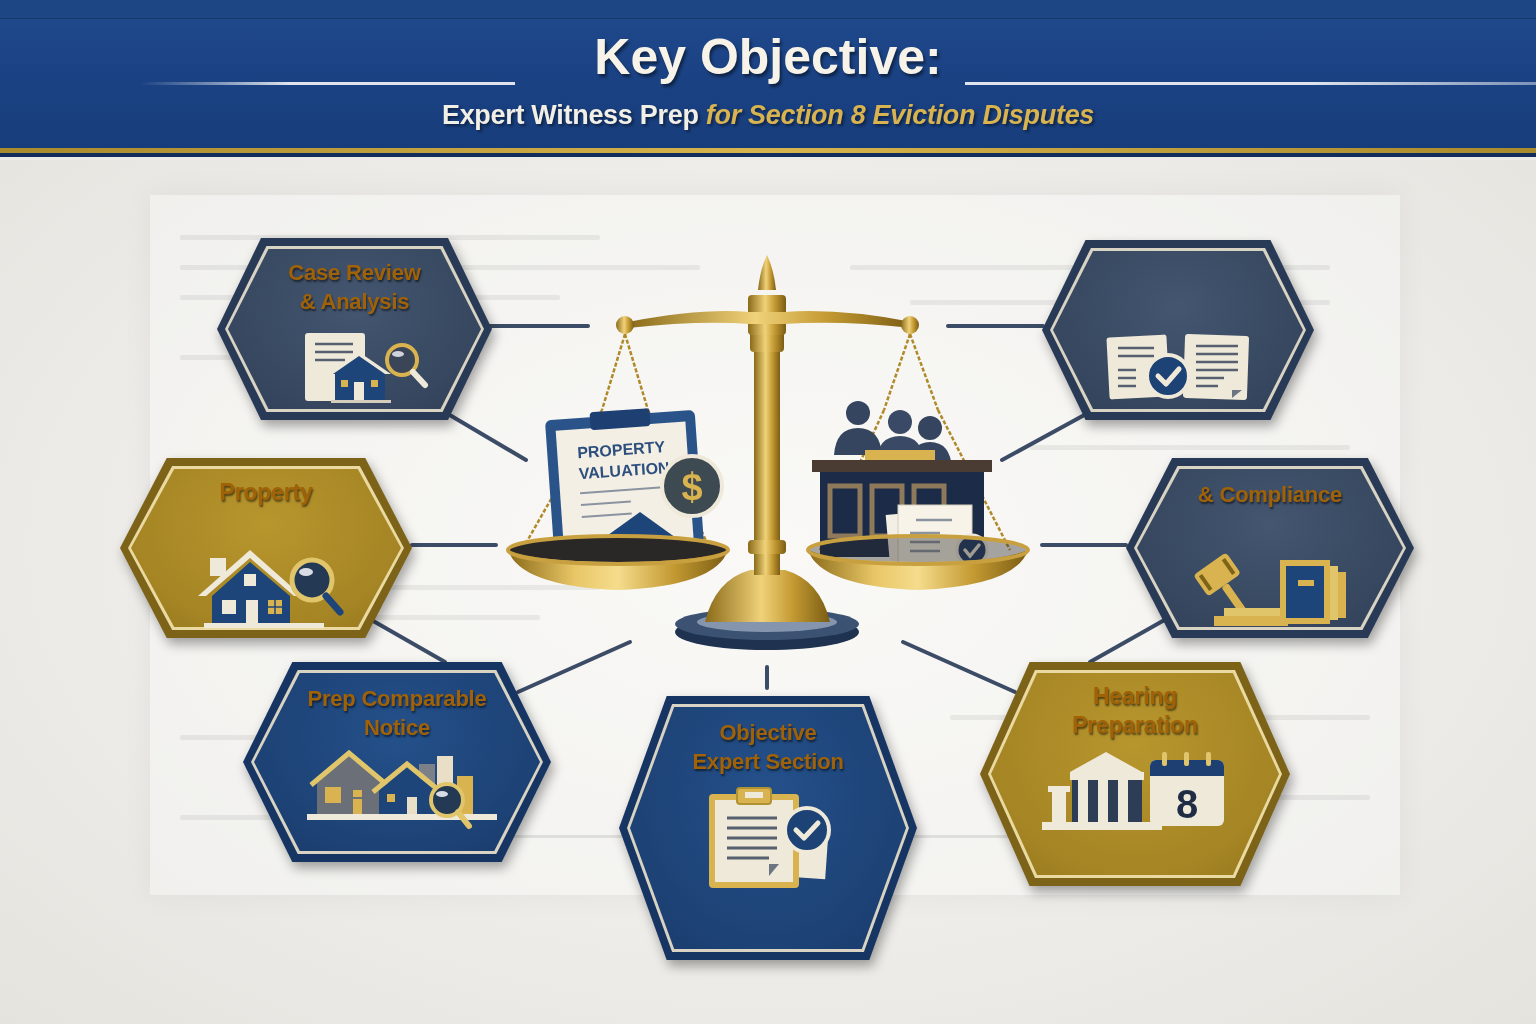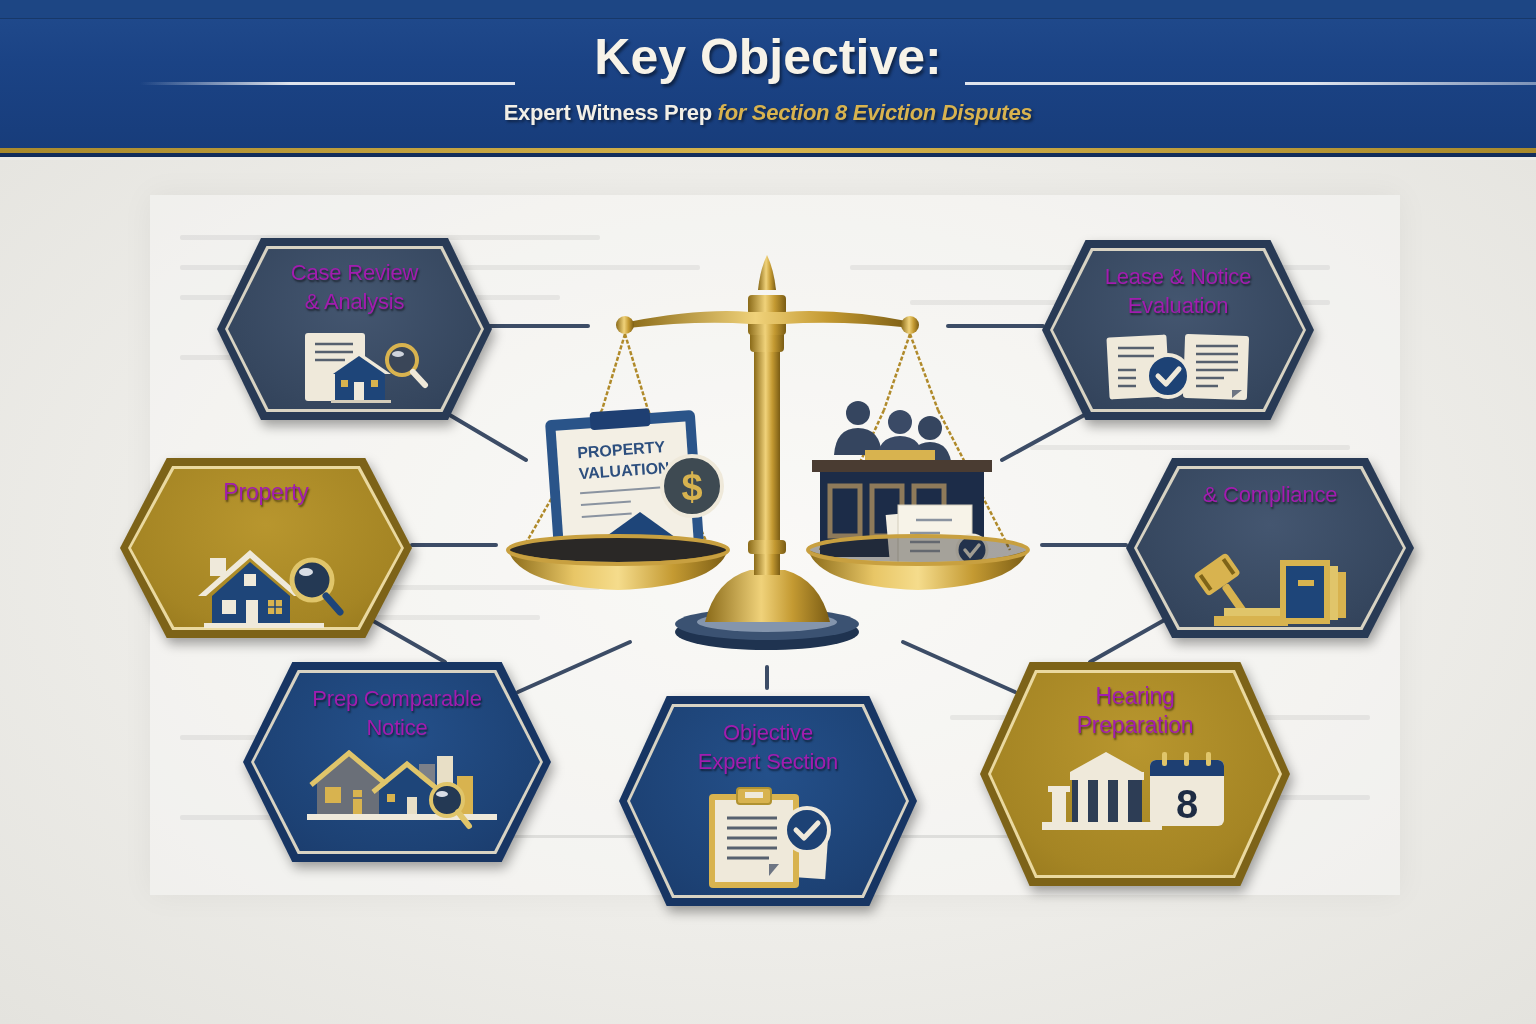--- a/index.html
+++ b/index.html
@@ -42,21 +42,21 @@
     background: linear-gradient(90deg, rgba(220,225,235,0), #dfe4ee 40%, #dfe4ee);
   }
   .title-rule.right { background: linear-gradient(90deg, #dfe4ee, #dfe4ee 60%, rgba(220,225,235,0.5)); }
   .title {
     position: absolute; left: 0; width: 1536px; top: 28px; text-align: center;
     font-size: 50px; font-weight: bold; color: #f7f3e8;
     text-shadow: 2px 3px 3px rgba(0,0,0,0.45);
   }
   .subtitle {
     position: absolute; left: 0; width: 1536px; top: 100px; text-align: center;
-    font-size: 22px; font-weight: bold; color: #f2efe6;
+    font-size: 27px; font-weight: bold; color: #f2efe6;
     text-shadow: 2px 2px 3px rgba(0,0,0,0.45);
     letter-spacing: -0.3px;
   }
   .subtitle .accent { color: #d8b34f; font-style: italic; }
 
   
   svg.connectors { position: absolute; left: 0; top: 0; width: 1536px; height: 1024px; }
 
   
   .hex {
@@ -79,21 +79,21 @@
   .hex.slate .outer { background: #283a55; }
   .hex.slate .inner { background: radial-gradient(ellipse at 50% 35%, #445670, #36475f 70%, #2f3f57); }
   .hex.navy .outer { background: #173563; }
   .hex.navy .inner { background: radial-gradient(ellipse at 50% 35%, #24508a, #1d4275 70%, #1a3a6a); }
   .hex.gold .outer { background: #7d6318; }
   .hex.gold .rim { background: #ead9a0; }
   .hex.gold .inner { background: radial-gradient(ellipse at 50% 35%, #b8962e, #a58524 70%, #94761c); }
 
   .hex .label {
     position: absolute; left: 0; right: 0; text-align: center;
-    font-weight: normal; color: #a21caf; font-size: 22px; line-height: 29px;
+    font-weight: bold; color: #a16207; font-size: 22px; line-height: 29px;
     text-shadow: 1px 2px 2px rgba(0,0,0,0.55);
     letter-spacing: -0.2px;
   }
   .hex .icon { position: absolute; }
 
   
   .scale { position: absolute; left: 500px; top: 250px; width: 540px; height: 410px; }
 </style>
 </head>
 <body>
@@ -171,24 +171,20 @@
     <circle cx="107" cy="30" r="15" fill="#3a4658" stroke="#d8b34f" stroke-width="4"></circle>
     <ellipse cx="103" cy="24" rx="6" ry="3" fill="#cfd4dc"></ellipse>
     <line x1="118" y1="42" x2="130" y2="55" stroke="#efe9da" stroke-width="6" stroke-linecap="round"></line>
   </svg>
 </div>
 
 <div class="hex slate" style="left:1042px;top:240px;width:272px;height:180px">
   <div class="outer"></div>
     <div class="rim"></div>
     <div class="inner"></div>
-  <div class="label" style="top:22px">
-    <div>Lease &amp; Notice</div>
-    <div>Evaluation</div>
-  </div>
   <svg class="icon" style="left:64px;top:92px" width="150" height="72" viewBox="0 0 150 72">
     <rect x="2" y="4" width="60" height="62" rx="3" fill="#efe9da" transform="rotate(-3 32 35)"></rect>
     <rect x="78" y="3" width="64" height="64" rx="3" fill="#efe9da" transform="rotate(2 110 35)"></rect>
     <g stroke="#56606e" stroke-width="2.5">
       <line x1="12" y1="16" x2="48" y2="16"></line>
         <line x1="12" y1="24" x2="48" y2="24"></line>
         <line x1="12" y1="38" x2="30" y2="38"></line>
         <line x1="12" y1="46" x2="30" y2="46"></line>
         <line x1="12" y1="54" x2="30" y2="54"></line>
       <line x1="90" y1="14" x2="132" y2="14"></line>
@@ -273,21 +269,21 @@
     <polyline points="66,42 100,14 134,42" fill="none" stroke="#e0c56a" stroke-width="5"></polyline>
     <rect x="80" y="44" width="8" height="8" fill="#d8b34f"></rect>
       <rect x="100" y="47" width="10" height="19" fill="#e8dfc6"></rect>
     <rect x="0" y="64" width="190" height="6" fill="#efe9da"></rect>
     <circle cx="140" cy="50" r="16" fill="#243954" stroke="#e0c56a" stroke-width="4"></circle>
     <ellipse cx="135" cy="44" rx="6" ry="3" fill="#d8dde5"></ellipse>
     <line x1="151" y1="62" x2="162" y2="76" stroke="#e0c56a" stroke-width="6" stroke-linecap="round"></line>
   </svg>
 </div>
 
-<div class="hex navy" style="left:619px;top:696px;width:298px;height:210px">
+<div class="hex navy" style="left:619px;top:696px;width:298px;height:264px">
   <div class="outer"></div>
     <div class="rim"></div>
     <div class="inner"></div>
   <div class="label" style="top:22px">
     <div>Objective</div>
     <div>Expert Section</div>
   </div>
   <svg class="icon" style="left:88px;top:90px" width="140" height="104" viewBox="0 0 140 104">
     <rect x="84" y="40" width="36" height="52" fill="#efe9da" transform="rotate(4 100 66)"></rect>
     <rect x="2" y="8" width="90" height="94" rx="4" fill="#d8b34f"></rect>

